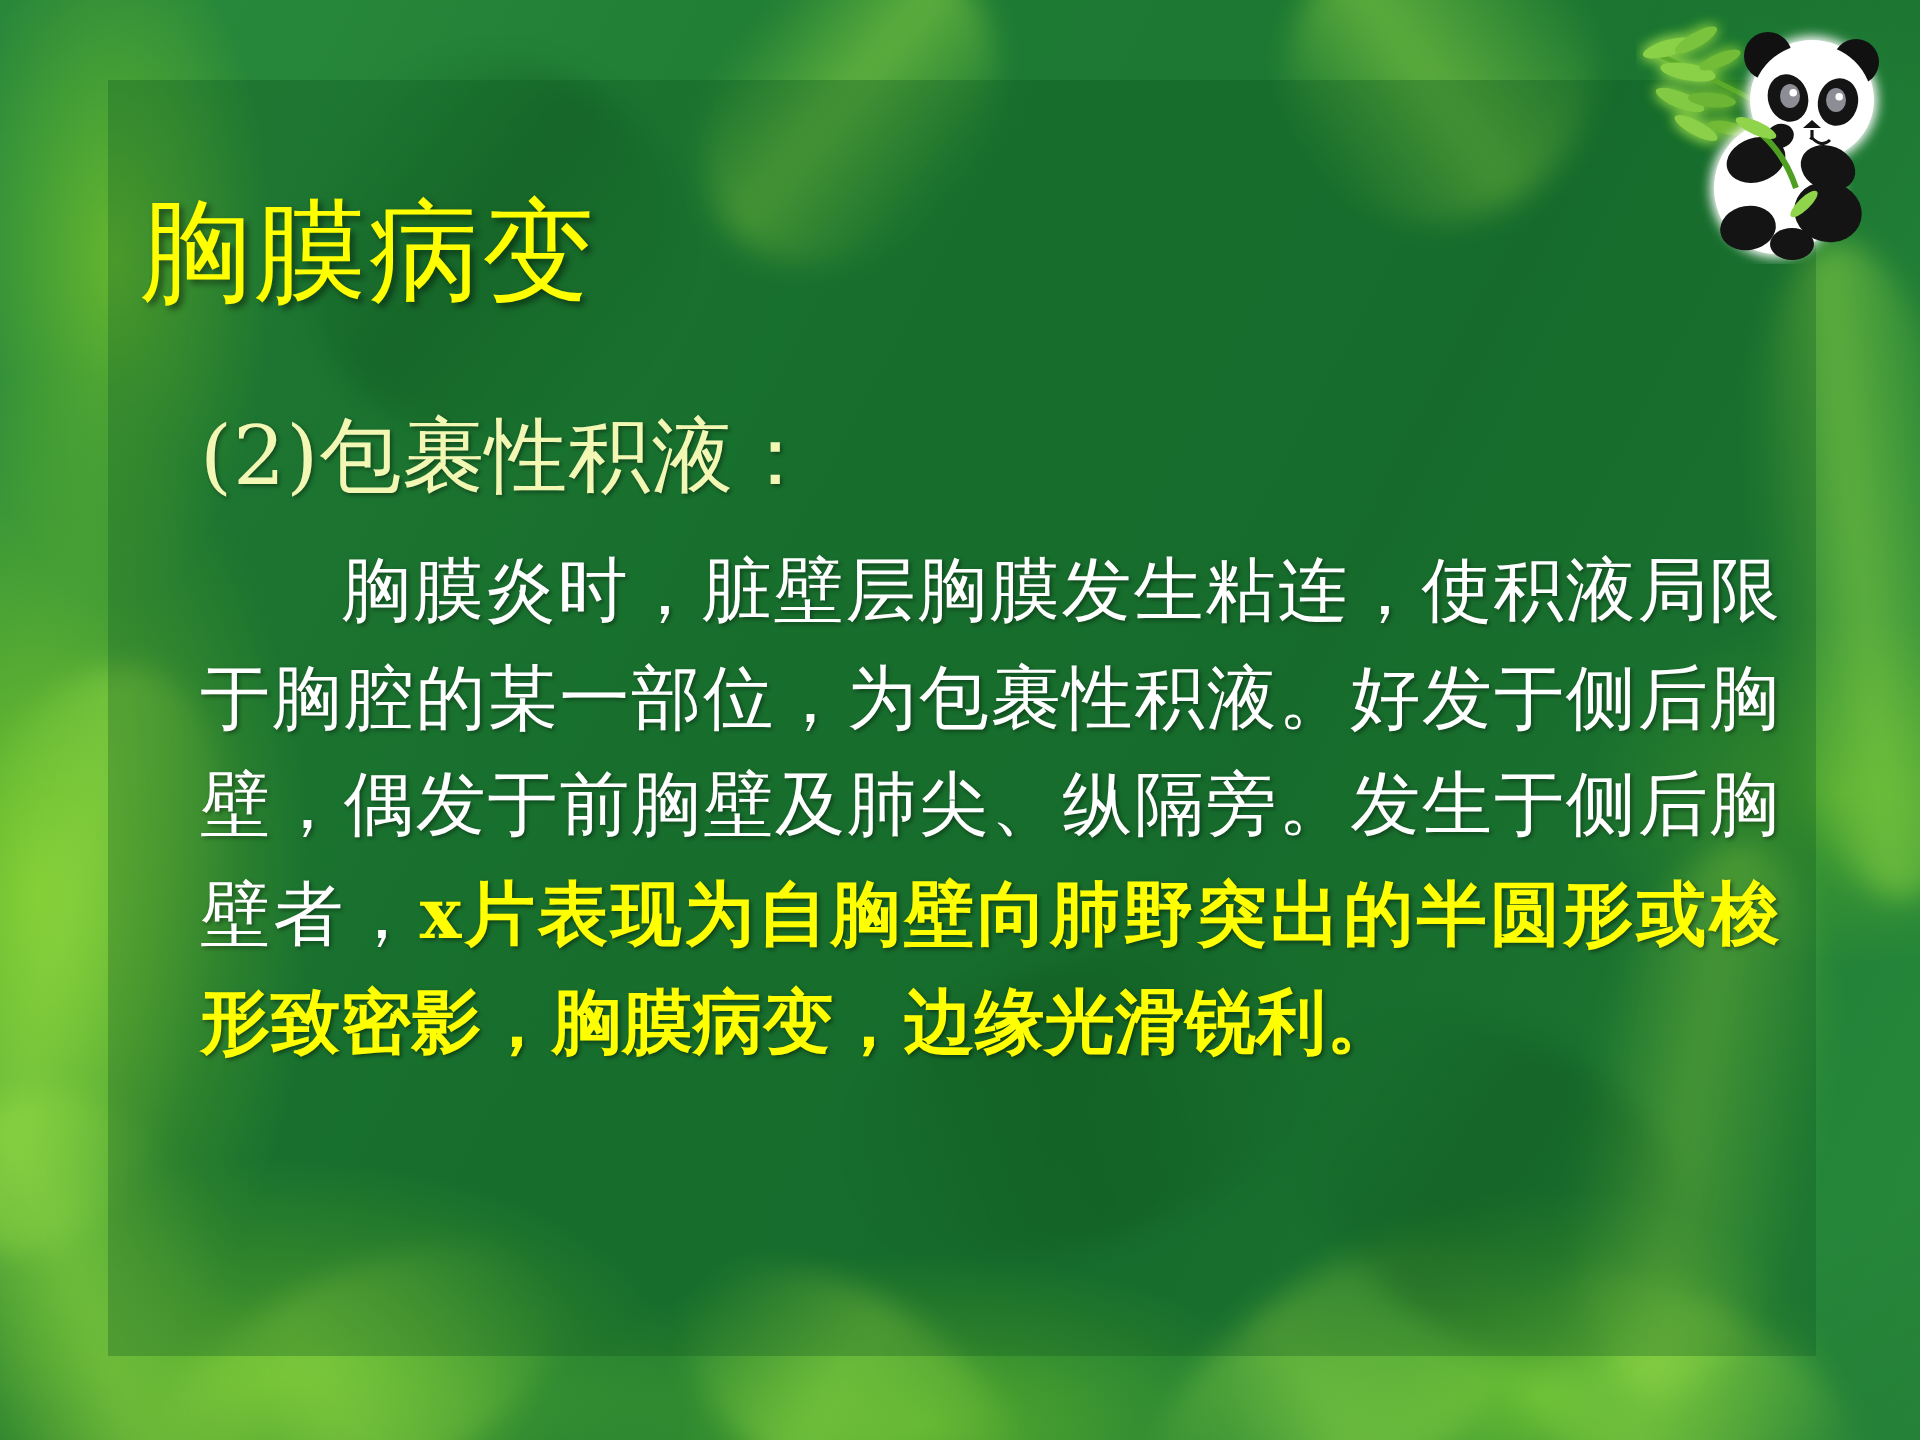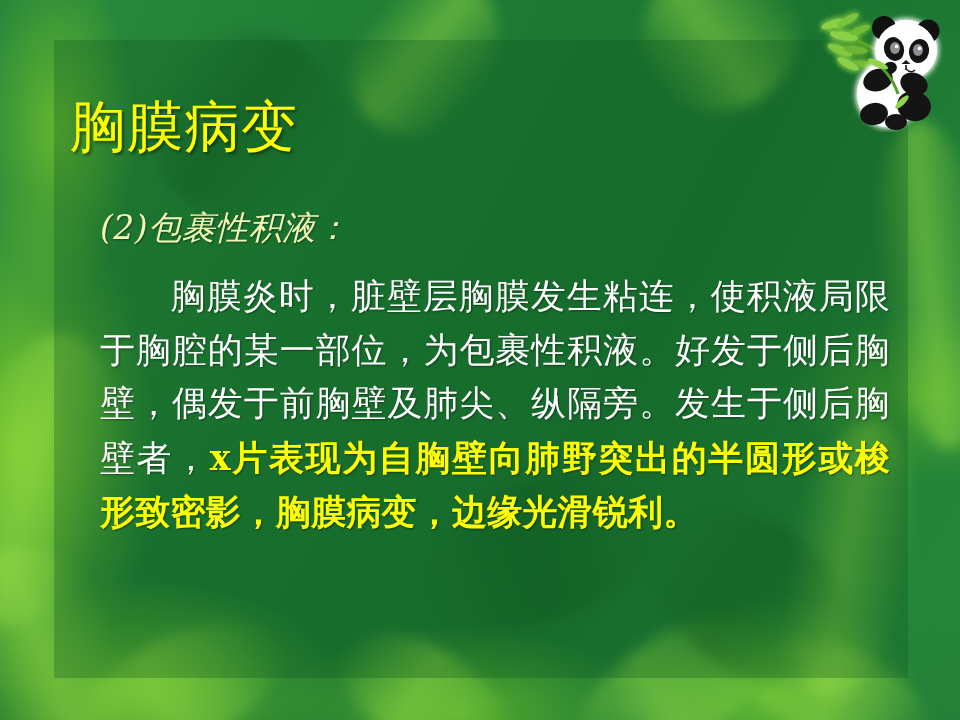--- a/index.html
+++ b/index.html
@@ -73,27 +73,26 @@
 
   
   .body-block {
     position: absolute;
     left: 100px;
     top: 202px;
     width: 790px;
     font-family: "DejaVu Serif", "Liberation Serif", serif;
   }
   .sub-head {
-    font-size: 33px;
+    font-size: 41px;
     line-height: 52px;
     color: #f2f7b4;
     letter-spacing: 0.5px;
     text-shadow: 1px 1px 2px rgba(0,0,0,0.4);
     white-space: nowrap;
-    font-style: italic;
   }
   .para {
     margin-top: 16px;
     font-size: 35px;
     line-height: 53.5px;
     color: #ffffff;
     letter-spacing: 0.2px;
     text-align: justify;
     text-align-last: left;
     text-shadow: 1px 1px 2px rgba(0,0,0,0.4);

